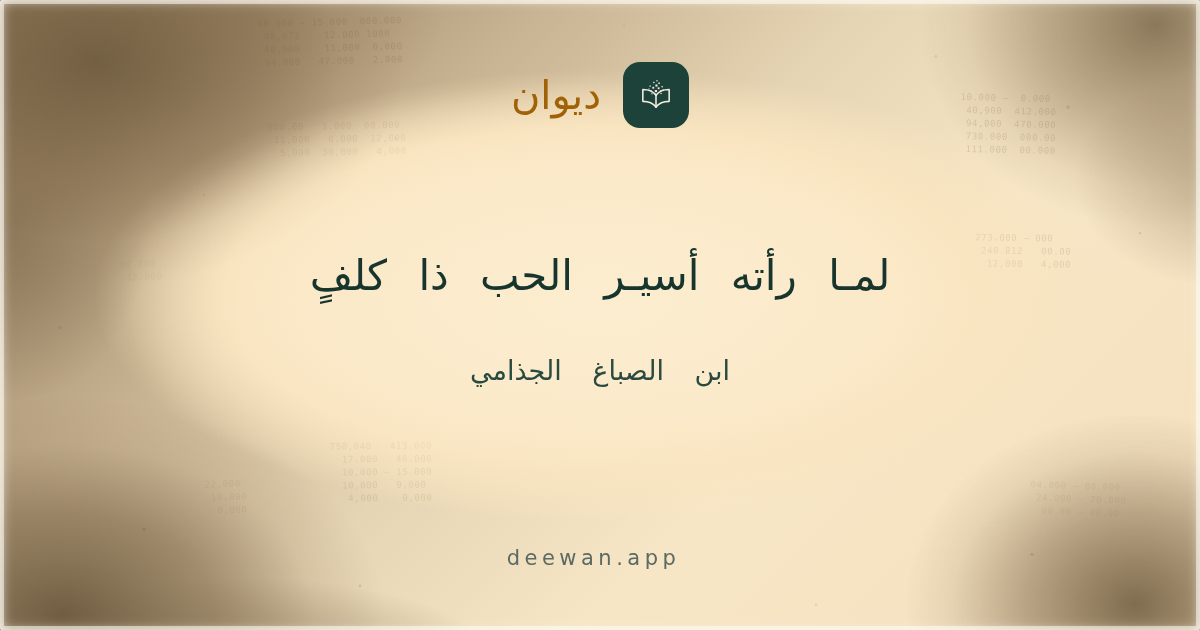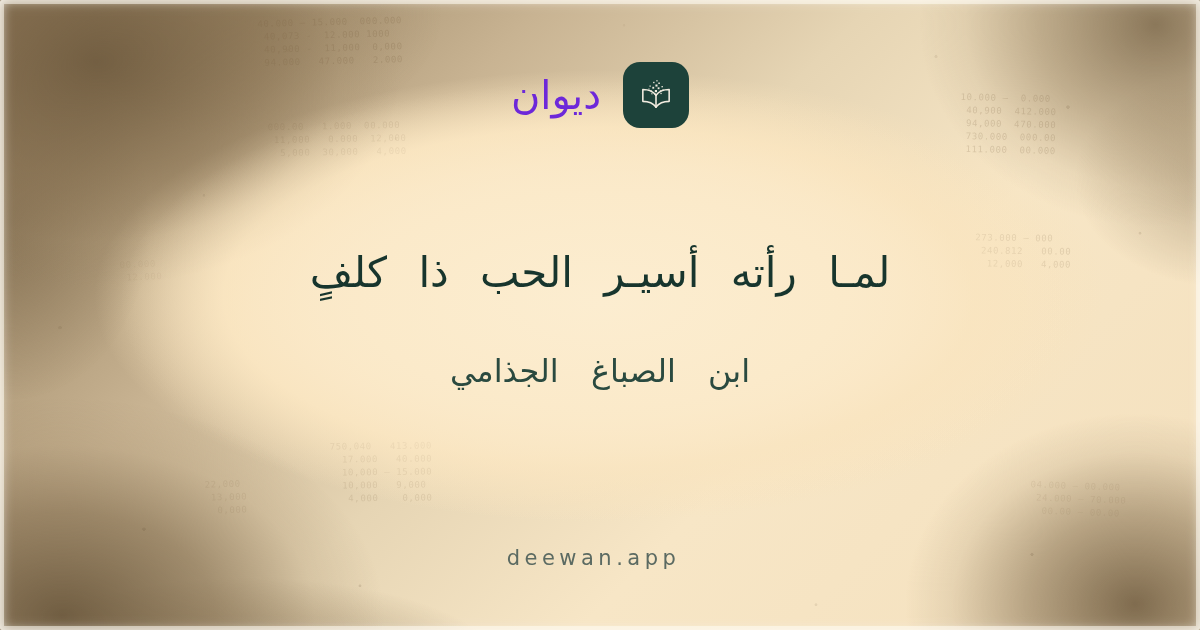--- a/index.html
+++ b/index.html
@@ -157,21 +157,21 @@
     height: 66px;
     border-radius: 17px;
     background: #1d423a;
     display: flex;
     align-items: center;
     justify-content: center;
     flex: none;
   }
   .brand-name {
     font-size: 40px;
-    color: #6d28d9;
+    color: #a16207;
     line-height: 1;
     letter-spacing: 0;
     white-space: nowrap;
   }
 
   .verse-wrap {
     position: absolute;
     top: 0; left: 0; right: 0;
     height: 630px;
     display: flex;
@@ -185,21 +185,21 @@
     color: #17352d;
     line-height: 1.5;
     text-align: center;
     white-space: nowrap;
     word-spacing: 18px;
     letter-spacing: 1px;
     max-width: 1080px;
   }
   .poet {
     margin-top: 48px;
-    font-size: 32px;
+    font-size: 27px;
     color: #2a4a40;
     text-align: center;
     white-space: nowrap;
     word-spacing: 22px;
     letter-spacing: 0.5px;
   }
 
   .footer {
     position: absolute;
     left: 0; right: 13px;

